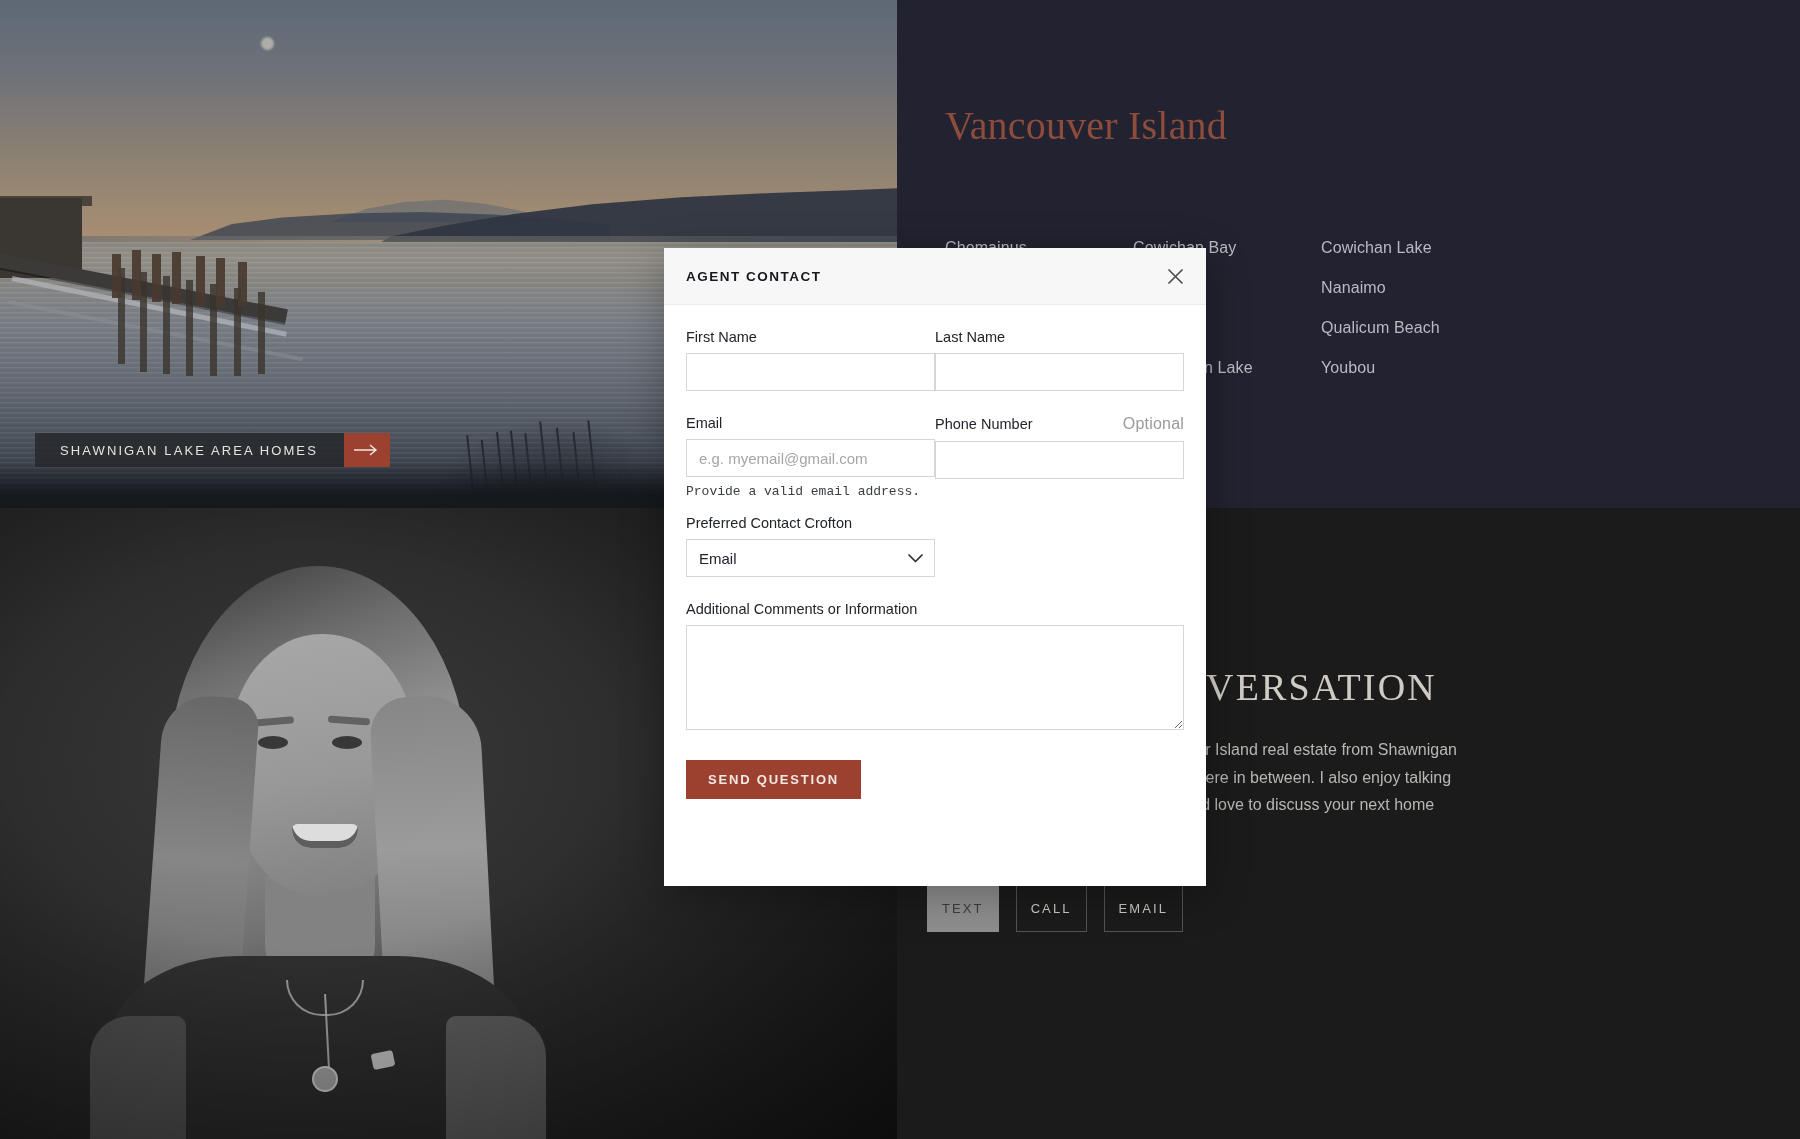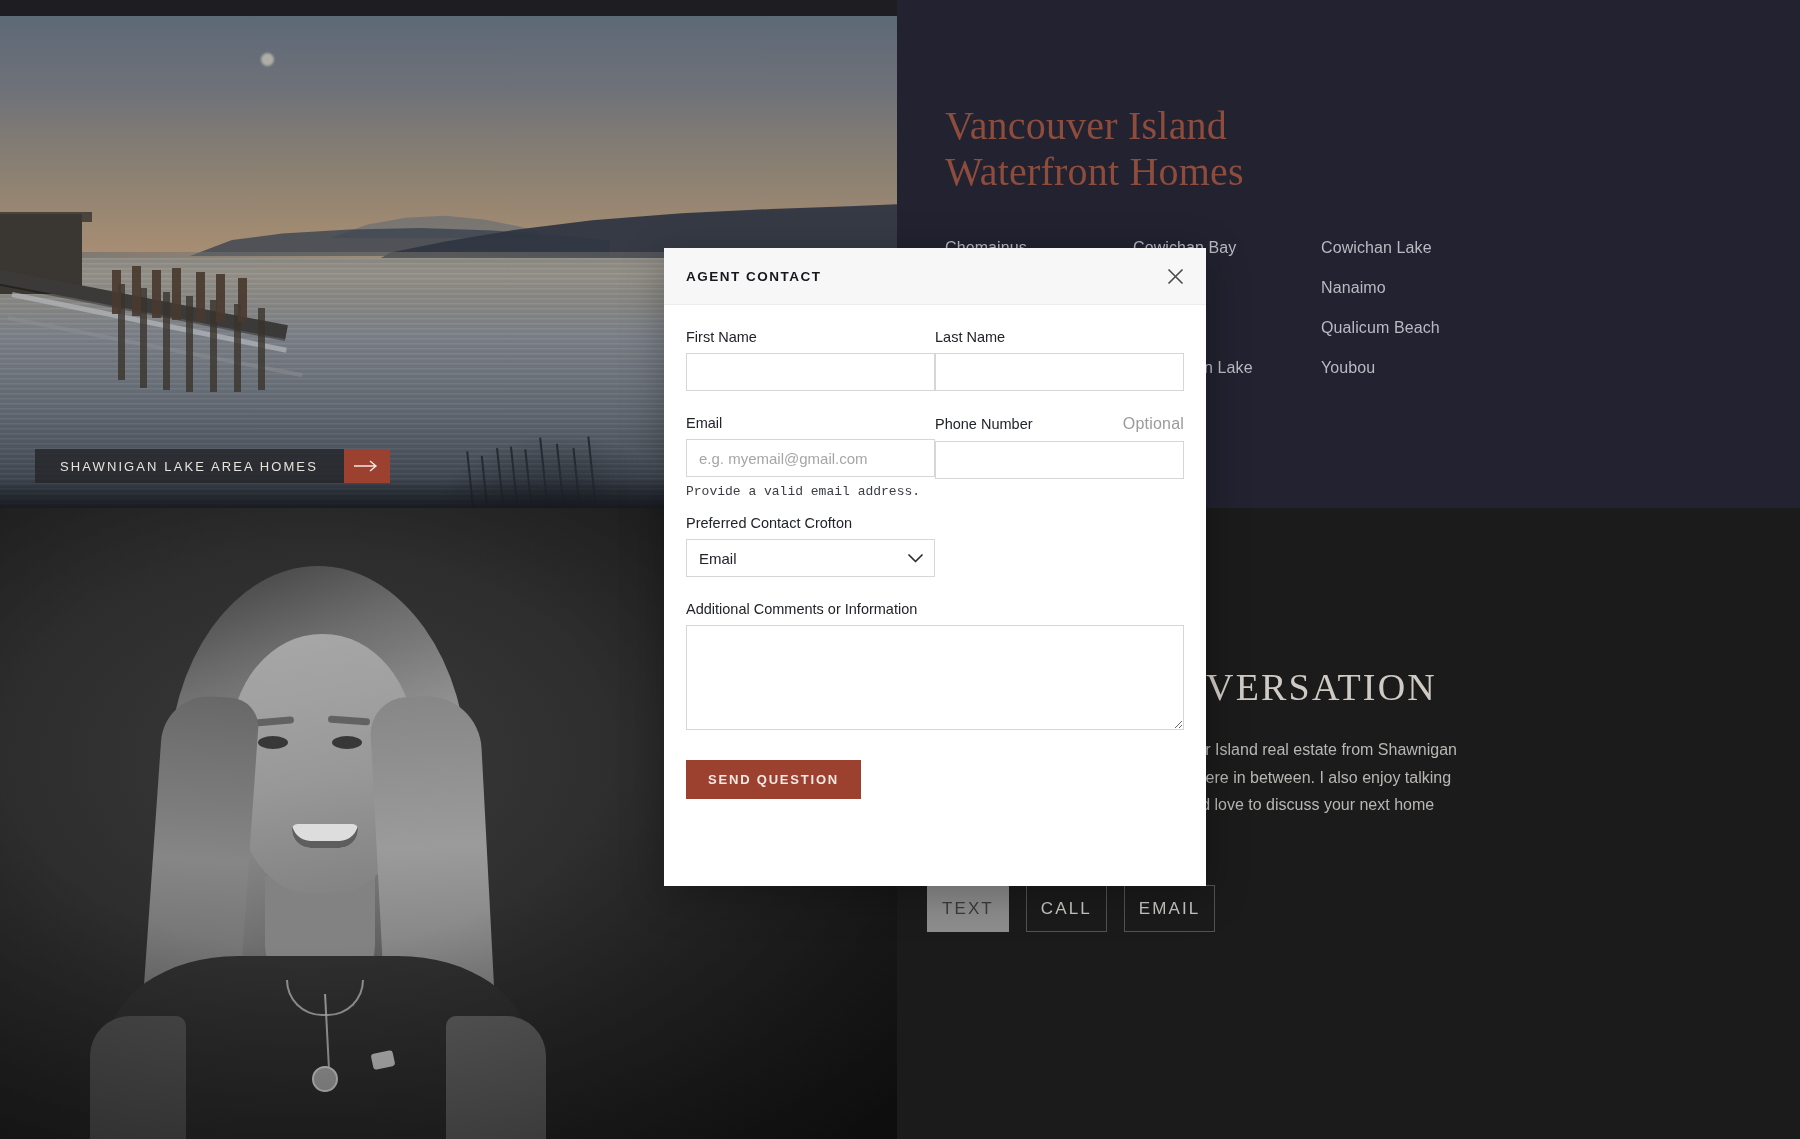--- a/index.html
+++ b/index.html
@@ -37,21 +37,21 @@
     row-gap: 0px;
   }
   .loc-link {
     font-size: 16px; line-height: 40px; color: #b9bac2;
     letter-spacing: .1px; white-space: nowrap;
     text-decoration: none; cursor: pointer;
   }
 
   
   .hero-photo {
-    position: absolute; left: 0; top: 16px; width: 897px; height: 508px;
+    position: absolute; left: 0; top: 0; width: 897px; height: 508px;
     overflow: hidden;
     background:
       linear-gradient(180deg,
         #5d6976 0%,
         #6e7179 14%,
         #8a8072 30%,
         #a08a72 42%,
         #ab8f74 50%,
         #97897a 56%,
         #4a5058 60%,
@@ -251,21 +251,21 @@
     position: absolute; left: 48px; top: 228px; width: 520px;
     font-size: 16px; line-height: 27.5px; color: #b9b7b3;
   }
   .rb-actions {
     position: absolute; left: 0; top: 377px; width: 903px; height: 47px;
     display: flex; align-items: center; gap: 17px; padding-left: 30px;
   }
   .rb-btn {
     height: 47px; min-width: 62px; padding: 0 14px;
     display: flex; align-items: center; justify-content: center;
-    font-size: 17px; letter-spacing: 2.1px; color: #ccc9c4;
+    font-size: 13px; letter-spacing: 2.1px; color: #ccc9c4;
     border: 1px solid #56534f; background: transparent; cursor: pointer;
   }
   .rb-btn.active {
     background: #8e8e8e; border-color: #8e8e8e; color: #3c3c3c;
   }
 
   
   .modal {
     position: absolute; left: 664px; top: 248px; width: 542px; height: 638px;
     background: #ffffff;
@@ -385,21 +385,20 @@
         <svg width="26" height="12" viewBox="0 0 26 12" aria-hidden="true">
           <path d="M0 6 H22 M16 1 L22 6 L16 11" fill="none" stroke="currentColor" stroke-width="1.4"></path>
         </svg>
       </div>
     </div>
   </div>
 
   <div class="right-panel-top">
     <div class="rp-heading">
       <span class="l1">Vancouver Island</span>
-      <span class="l2">Waterfront Homes</span>
     </div>
 
     <div class="loc-grid">
       <a class="loc-link">Chemainus</a>
       <a class="loc-link">Cowichan Bay</a>
       <a class="loc-link">Cowichan Lake</a>
       <a class="loc-link">Crofton</a>
       <a class="loc-link">Ladysmith</a>
       <a class="loc-link">Nanaimo</a>
       <a class="loc-link">Lantzville</a>

